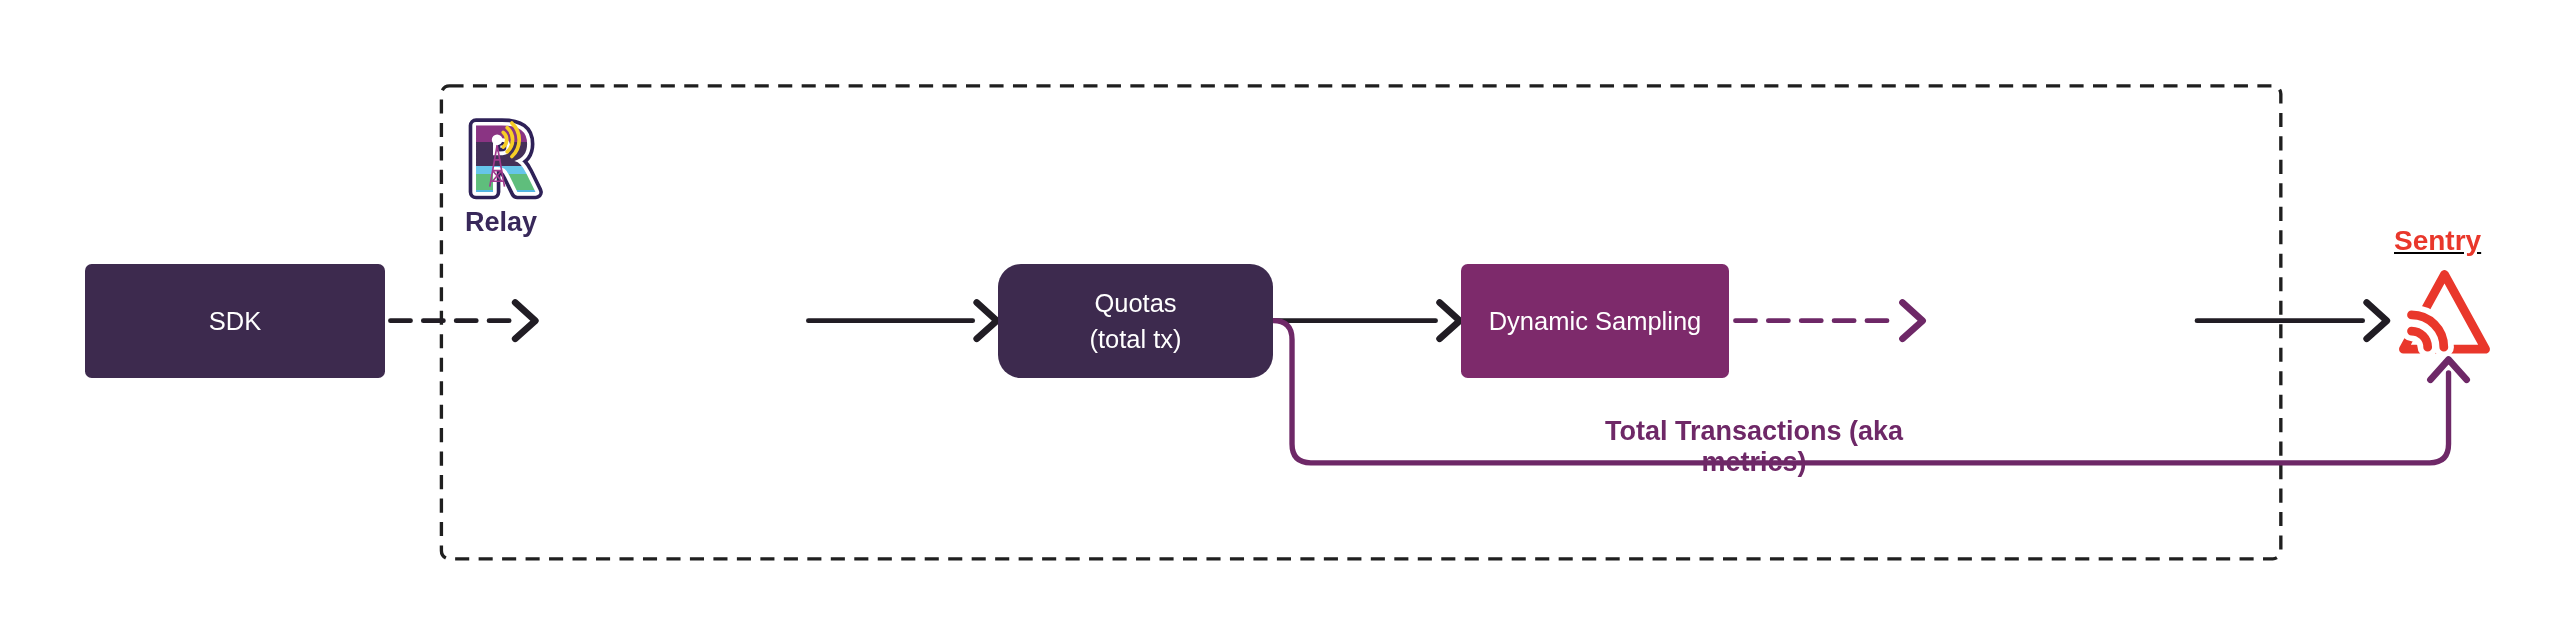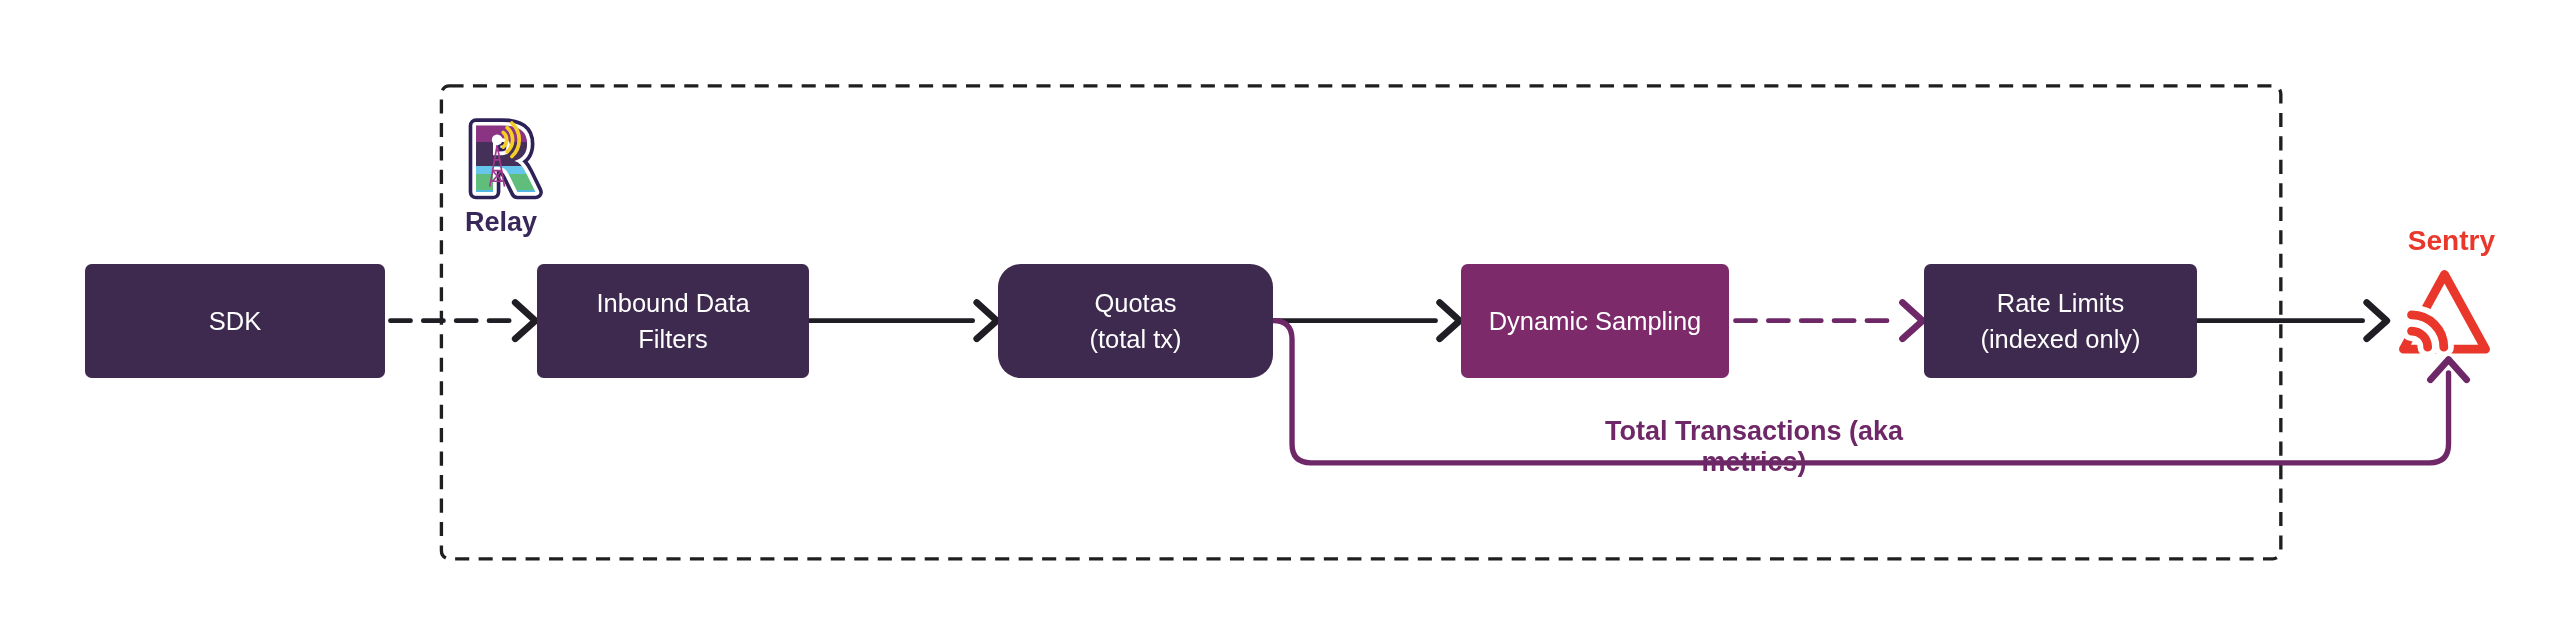--- a/index.html
+++ b/index.html
@@ -26,21 +26,21 @@
 
   
   .relay{position:absolute;left:462px;top:105px;width:107px;}
   .relay-label{margin-top:2.7px;margin-left:3px;font-size:27px;font-weight:bold;color:var(--relay-text);}
 
   
   .metrics-label{position:absolute;left:1553px;top:416px;width:402px;text-align:center;
                  font-size:27px;font-weight:bold;color:var(--edge-purple);}
 
   
-  .sentry{position:absolute;left:2394px;top:225px;width:101px;text-align:right;}
+  .sentry{position:absolute;left:2394px;top:225px;width:101px;text-align:left;text-decoration:underline;}
   .sentry-label{font-size:28px;font-weight:bold;color:var(--sentry-red);}
   .sentry svg{margin-top:8px;}
 </style>
 </head>
 <body>
 
 <div class="canvas">
 
   <svg class="edges" viewBox="0 0 3840 960">
 
@@ -113,38 +113,30 @@
         <path d="M74 27 A34 34 0 0 1 74 77"></path>
       </g>
     </svg>
     <div class="relay-label">Relay</div>
   </div>
 
   <div class="node purple" style="left:85px;width:300px;">
     <span>SDK</span>
   </div>
 
-  <div class="node purple" style="left:537px;width:272px;">
-    <span>Inbound Data</span>
-    <span>Filters</span>
-  </div>
 
   <div class="node purple" style="left:998px;width:275px;border-radius:23px;">
     <span>Quotas</span>
     <span>(total tx)</span>
   </div>
 
   <div class="node magenta" style="left:1461px;width:268px;">
     <span>Dynamic Sampling</span>
   </div>
 
-  <div class="node purple" style="left:1924px;width:273px;">
-    <span>Rate Limits</span>
-    <span>(indexed only)</span>
-  </div>
 
   <div class="metrics-label">Total Transactions (aka metrics)</div>
 
   <div class="sentry">
     <div class="sentry-label">Sentry</div>
     <svg width="101" height="91" viewBox="0 0 150 135">
       <g fill="none" stroke-linecap="round">
 
         <path d="M75 14 L136 125 L14 125 Z" stroke="var(--sentry-red)" stroke-width="13" stroke-linejoin="round"></path>
 

